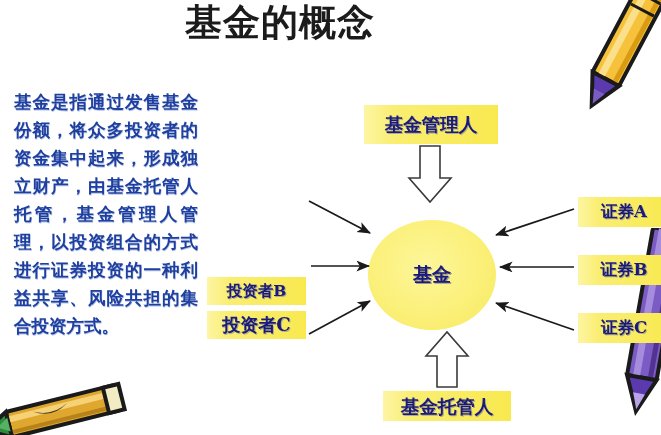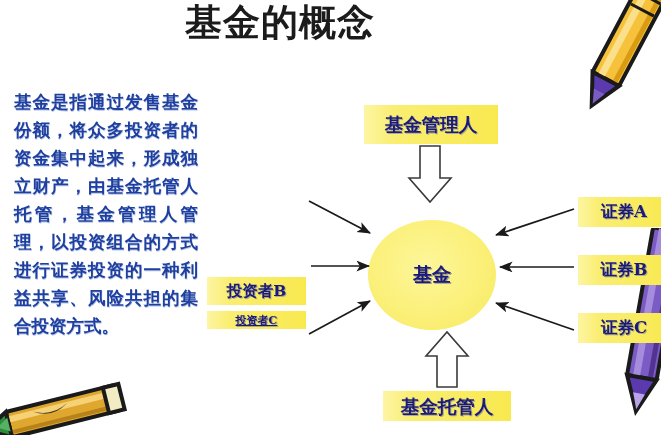--- a/index.html
+++ b/index.html
@@ -66,21 +66,21 @@
     background: #FAEE7D;
     background-image: linear-gradient(90deg, #FDF5A4 0%, #FAEE72 22%, #F8E94F 100%);
   }
 
   #node-manager {
     left: 364px; top: 105px; width: 134px; height: 39px;
     font-size: 18.5px;
   }
   #node-inv-a { left: 207px; top: 192px; width: 99px; height: 28px; font-size: 15.5px; }
   #node-inv-b { left: 207px; top: 251px; width: 99px; height: 28px; font-size: 15.5px; margin-top: 26px; }
-  #node-inv-c { left: 207px; top: 311px; width: 99px; height: 18px; font-size: 11px; text-decoration: underline; }
+  #node-inv-c { left: 207px; top: 311px; width: 99px; height: 28px; font-size: 18px; }
 
   #node-sec-a { left: 578px; top: 197px; width: 92px; height: 30px; font-size: 16.5px; }
   #node-sec-b { left: 578px; top: 255px; width: 92px; height: 30px; font-size: 16.5px; }
   #node-sec-c { left: 578px; top: 313px; width: 92px; height: 30px; font-size: 16.5px; }
 
   #node-custodian {
     left: 383px; top: 391px; width: 128px; height: 30px;
     font-size: 18.5px;
   }
 

